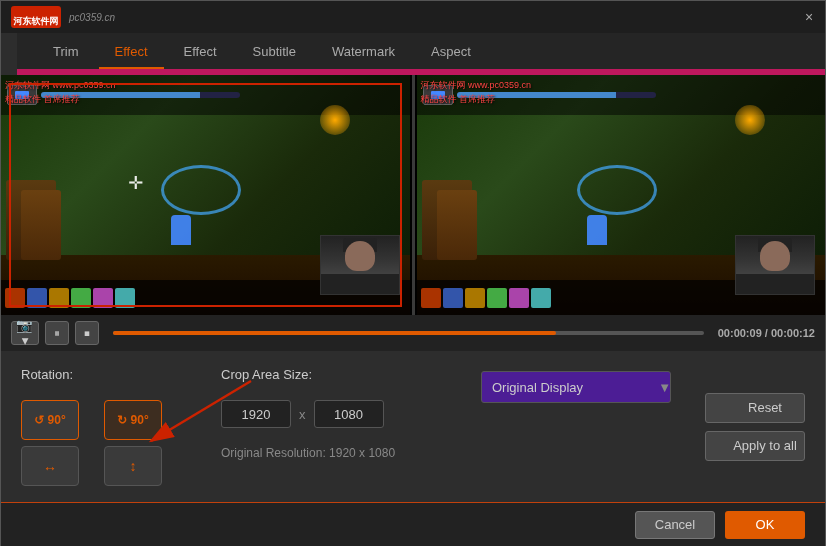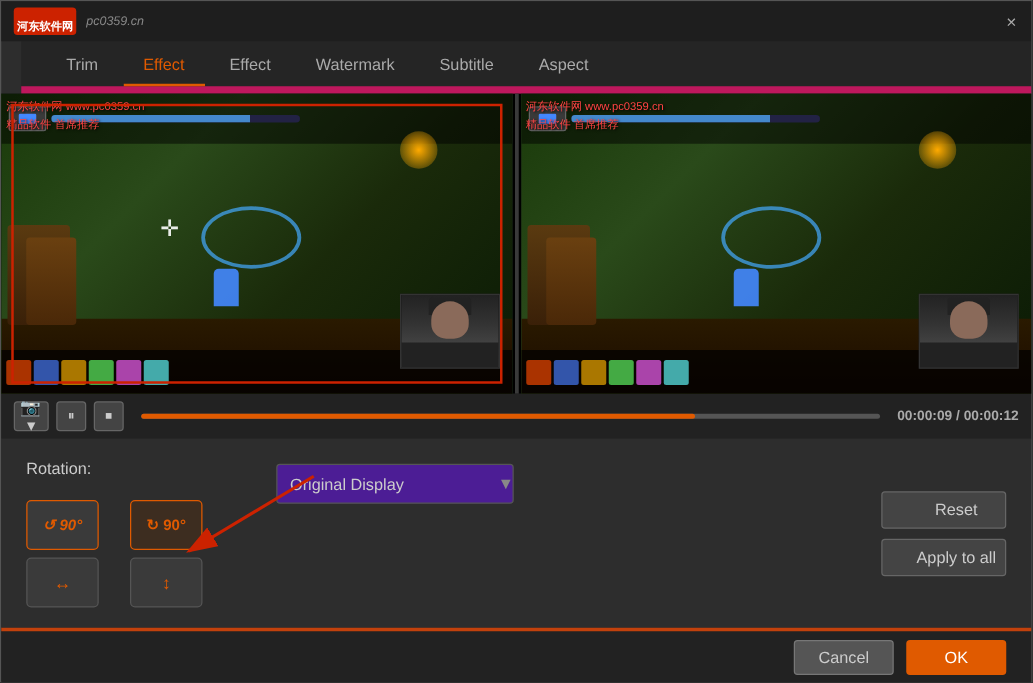--- a/index.html
+++ b/index.html
@@ -306,21 +306,21 @@
 
     
     .footer {
       height: 44px;
       background: #222;
       display: flex;
       align-items: center;
       justify-content: flex-end;
       padding: 0 20px;
       gap: 10px;
-      border-top: 3px solid #c2410c;
+      border-top: 1px solid #c2410c;
       flex-shrink: 0;
     }
     .footer-btn {
       width: 80px;
       height: 28px;
       border-radius: 3px;
       font-size: 13px;
       cursor: pointer;
       border: none;
       display: flex;
@@ -408,22 +408,22 @@
       <span style="font-size:9px; font-weight:bold; color:white;">河东软件网</span>
     </div>
     <span class="titlebar-text" style="font-size:10px; color:#888;font-style:italic;">pc0359.cn</span>
     <div class="close-btn">×</div>
   </div>
 
   <div class="tabs">
     <div class="tab">Trim</div>
     <div class="tab active">Effect</div>
     <div class="tab">Effect</div>
+    <div class="tab">Subtitle</div>
     <div class="tab">Watermark</div>
-    <div class="tab">Subtitle</div>
     <div class="tab">Aspect</div>
   </div>
 
   <div class="video-area">
 
     <div class="video-panel">
       <div class="game-bg">
 
         <div style="position:absolute; top:0; left:0; right:0; height:40px; background:rgba(0,0,0,0.5);">
           <div style="width:60%; height:100%; display:flex; align-items:center; padding:0 6px; gap:4px;">
@@ -529,21 +529,21 @@
     <span class="time-display">
       <span>00:00:09</span><span> / </span><span>00:00:12</span>
     </span>
   </div>
 
   <div class="settings-area" style="position:relative;">
 
     <div class="settings-section rotation-section">
       <div class="section-label">Rotation:</div>
       <div class="rotation-grid">
-        <button class="rot-btn" style="color:#e05a00; font-size:12px; font-weight:bold; background:#3a3a3a; border:1px solid #e05a00;font-style:italic;">
+        <button class="rot-btn" style="color:#e05a00; font-size:12px; font-weight:bold; background:#3a3a3a; border:1px solid #e05a00;">
           ↺ 90°
         </button>
         <button class="rot-btn active" style="color:#e05a00; font-size:12px; font-weight:bold; background:#3d2d20; border:1px solid #e05a00;">
           ↻ 90°
         </button>
         <button class="rot-btn" style="color:#e05a00; font-size:14px; background:#3a3a3a; border:1px solid #555;">
           ↔
         </button>
         <button class="rot-btn" style="color:#e05a00; font-size:14px; background:#3a3a3a; border:1px solid #555;">
           ↕
@@ -553,20 +553,32 @@
 
     <svg style="position:absolute; left:140px; top:20px; width:120px; height:80px; pointer-events:none; z-index:20;">
       <defs>
         <marker id="arrowhead" markerWidth="10" markerHeight="7" refX="9" refY="3.5" orient="auto">
           <polygon points="0 0, 10 3.5, 0 7" fill="#cc2200"></polygon>
         </marker>
       </defs>
       <line x1="110" y1="10" x2="10" y2="70" stroke="#cc2200" stroke-width="2.5" marker-end="url(#arrowhead)"></line>
     </svg>
 
+    <div class="settings-section crop-section" style="margin-left:20px;">
+      <div class="section-label">Crop Area Size:</div>
+      <div class="crop-inputs">
+        <input class="crop-input" type="text" value="1920" style="">
+        <span class="x-label">x</span>
+        <input class="crop-input" type="text" value="1080" style="">
+      </div>
+      <div class="resolution-text">
+        <span>Original Resolution:</span>
+        <span>1920 x 1080</span>
+      </div>
+    </div>
 
     <div class="settings-section aspect-section" style="margin-left:20px;">
       <div class="aspect-select-wrap">
         <select class="aspect-select">
           <option>Original Display</option>
           <option>16:9</option>
           <option>4:3</option>
           <option>1:1</option>
           <option>9:16</option>
         </select>

